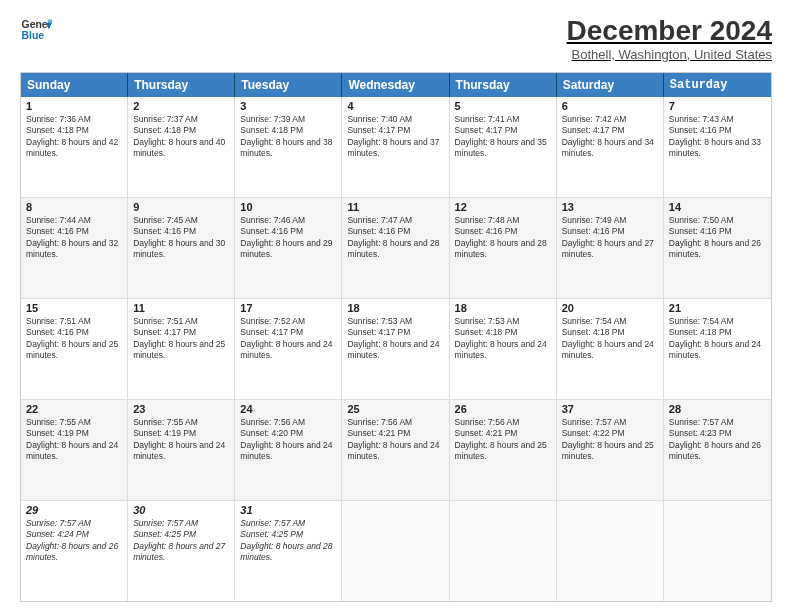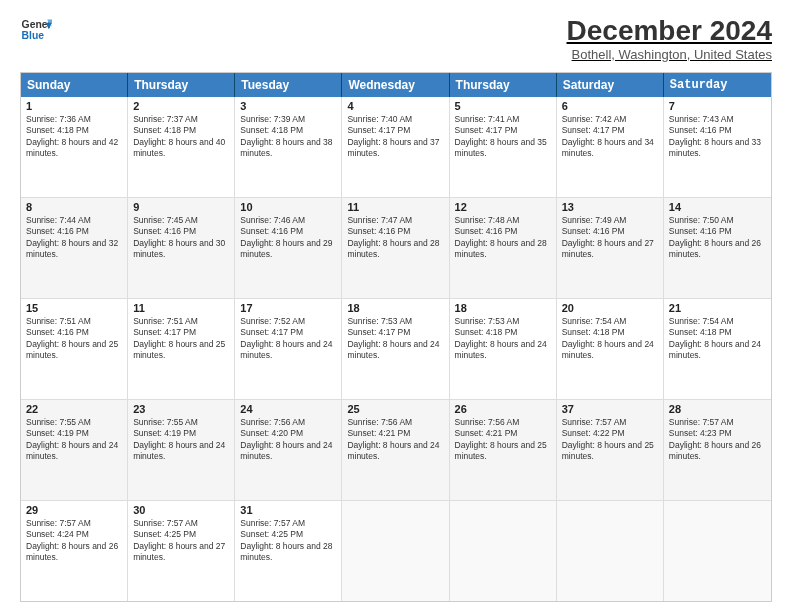--- a/index.html
+++ b/index.html
@@ -69,21 +69,21 @@
       flex: 1;
       display: flex;
       flex-direction: column;
     }
     .cal-row {
       display: grid;
       grid-template-columns: repeat(7, 1fr);
       flex: 1;
       border-bottom: 1px solid #ddd;
     }
-    .cal-row:last-child { border-bottom: none; }
+    .cal-row:last-child { border-bottom: none; font-style: italic; }
     .cal-cell {
       border-right: 1px solid #ddd;
       padding: 3px 5px;
       font-size: 9px;
       color: #333;
       vertical-align: top;
       background: #fff;
       min-height: 80px;
     }
     .cal-cell:last-child { border-right: none; }

